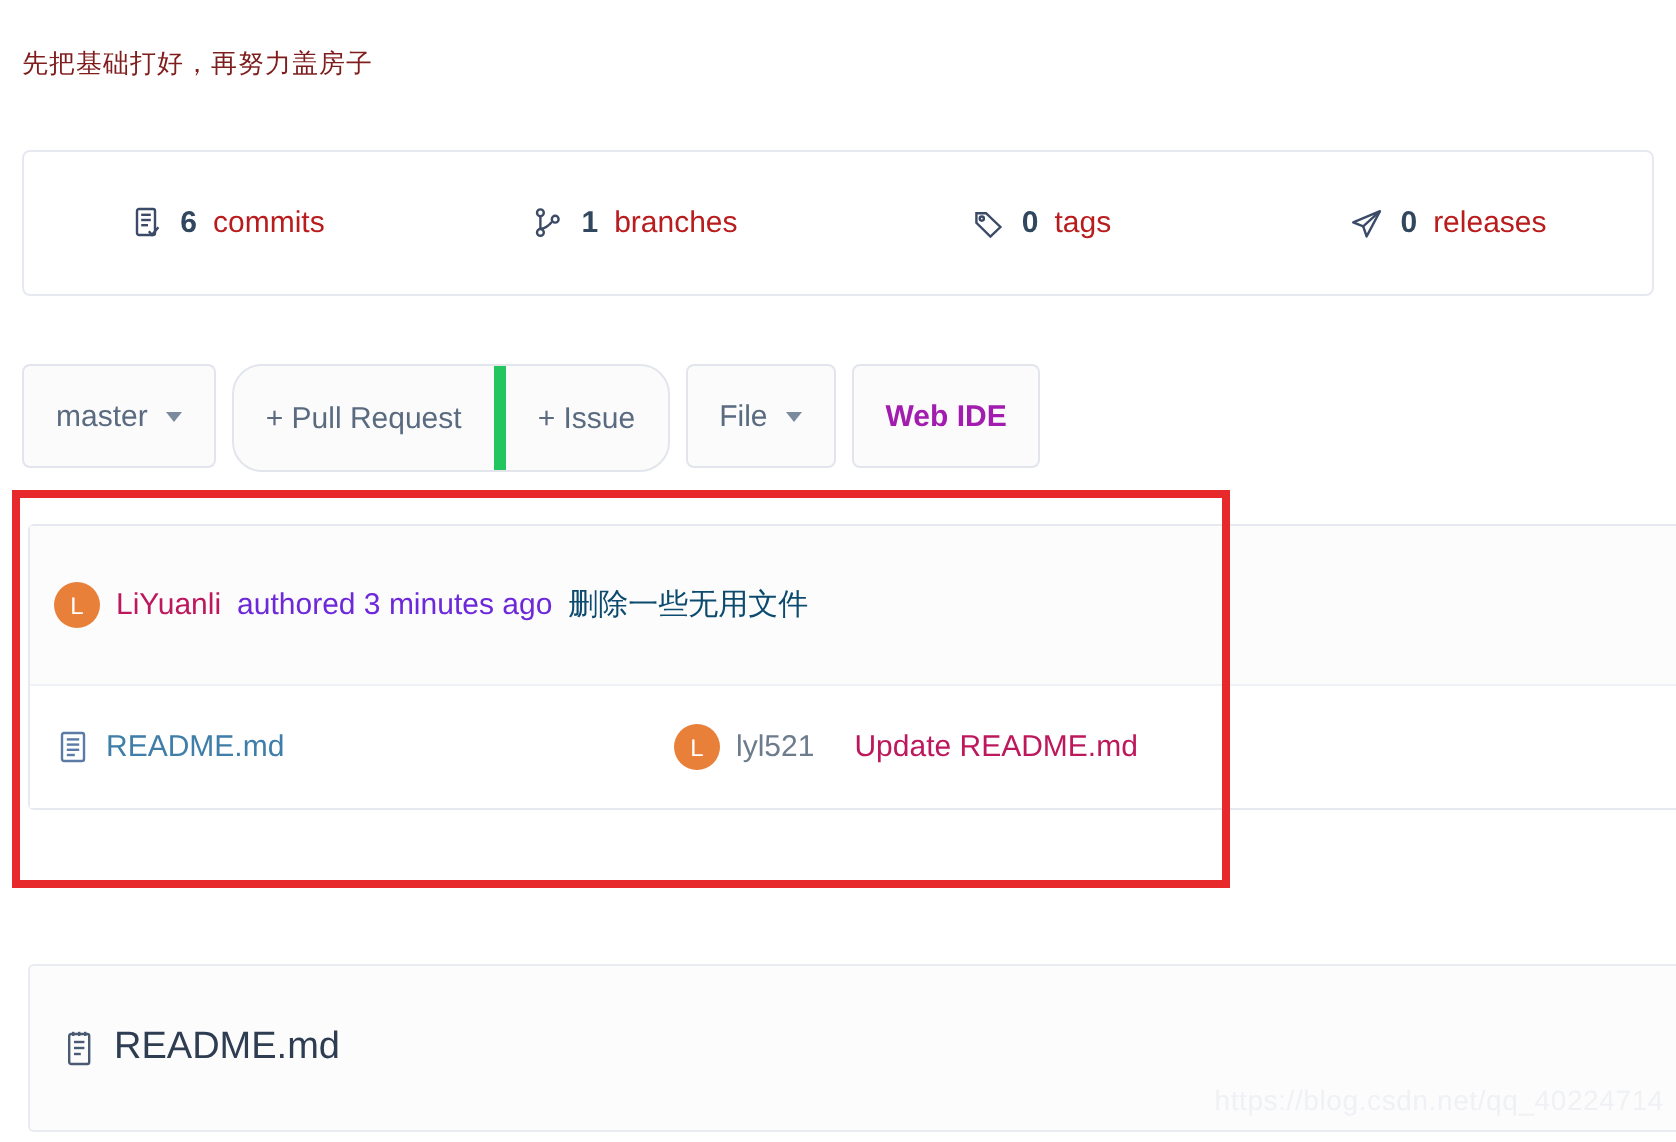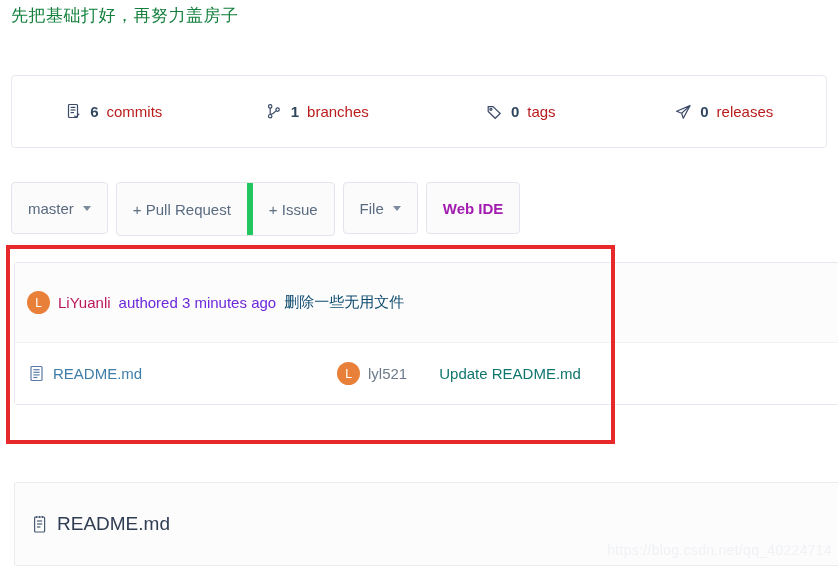--- a/index.html
+++ b/index.html
@@ -16,23 +16,23 @@
     position: relative;
     width: 838px;
     height: 571px;
     background: #ffffff;
   }
 
   
   .repo-title {
     position: absolute;
     left: 11px;
-    top: 4px;
-    font-size: 17px;
-    color: #15803d;
+    top: 23px;
+    font-size: 13px;
+    color: #7f1d1d;
     letter-spacing: 0.5px;
     white-space: nowrap;
   }
 
   
   .stats-bar {
     position: absolute;
     left: 11px;
     top: 75px;
     width: 816px;
@@ -93,21 +93,21 @@
     gap: 6px;
     font-size: 15px;
     color: #5a6b80;
     cursor: pointer;
     white-space: nowrap;
   }
   .btn.bold { font-weight: bold; color: #a21caf; }
   .btn-group {
     display: flex;
     border: 1px solid #e2e6ec;
-    border-radius: 4px;
+    border-radius: 15px;
     background: #fbfbfc;
     overflow: hidden;
   }
   .btn-group .btn {
     border: none;
     border-radius: 0;
     background: transparent;
   }
   .btn-group .btn + .btn { border-left: 6px solid #22c55e; }
   .caret {
@@ -171,21 +171,21 @@
   .file-icon svg { display: block; }
   .file-name { color: #3f7ea8; cursor: pointer; }
   .file-commit-cell {
     position: absolute;
     left: 322px;
     display: flex;
     align-items: center;
     gap: 8px;
   }
   .file-author { color: #6d7c8d; }
-  .file-commit-msg { color: #0f766e; margin-left: 24px; }
+  .file-commit-msg { color: #be185d; margin-left: 12px; }
 
   
   .red-box {
     position: absolute;
     left: 6px;
     top: 245px;
     width: 609px;
     height: 199px;
     border: 4px solid #e8292c;
     pointer-events: none;

